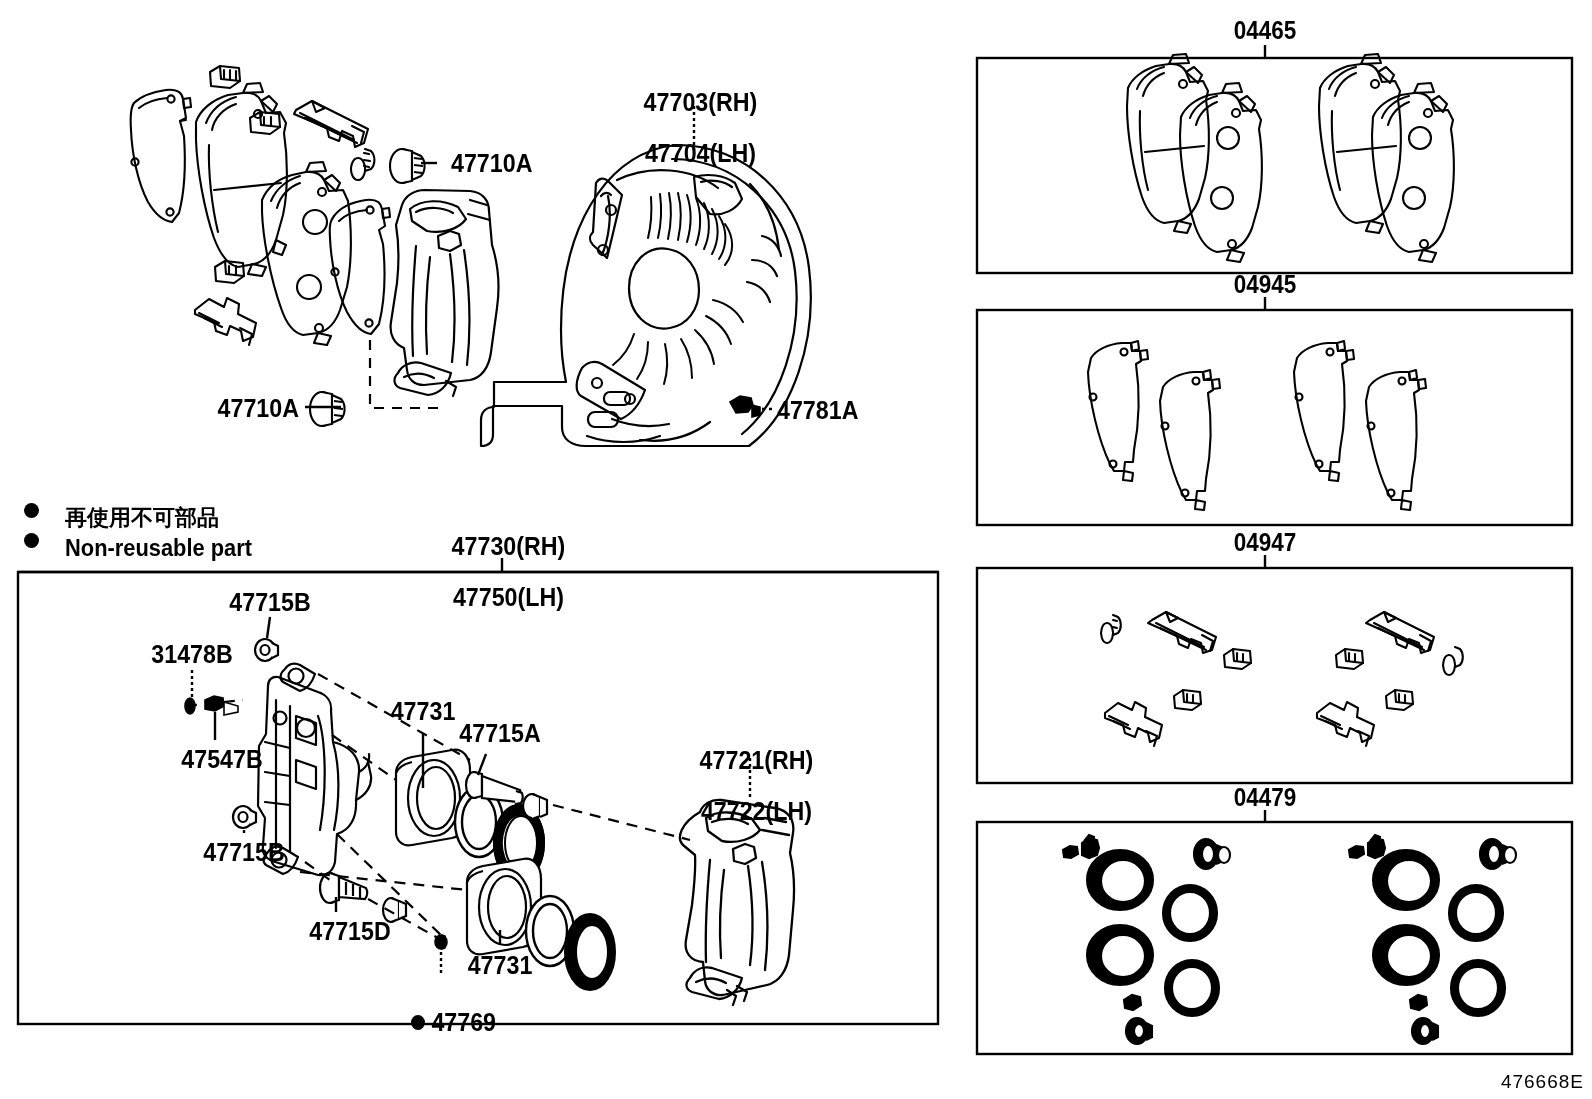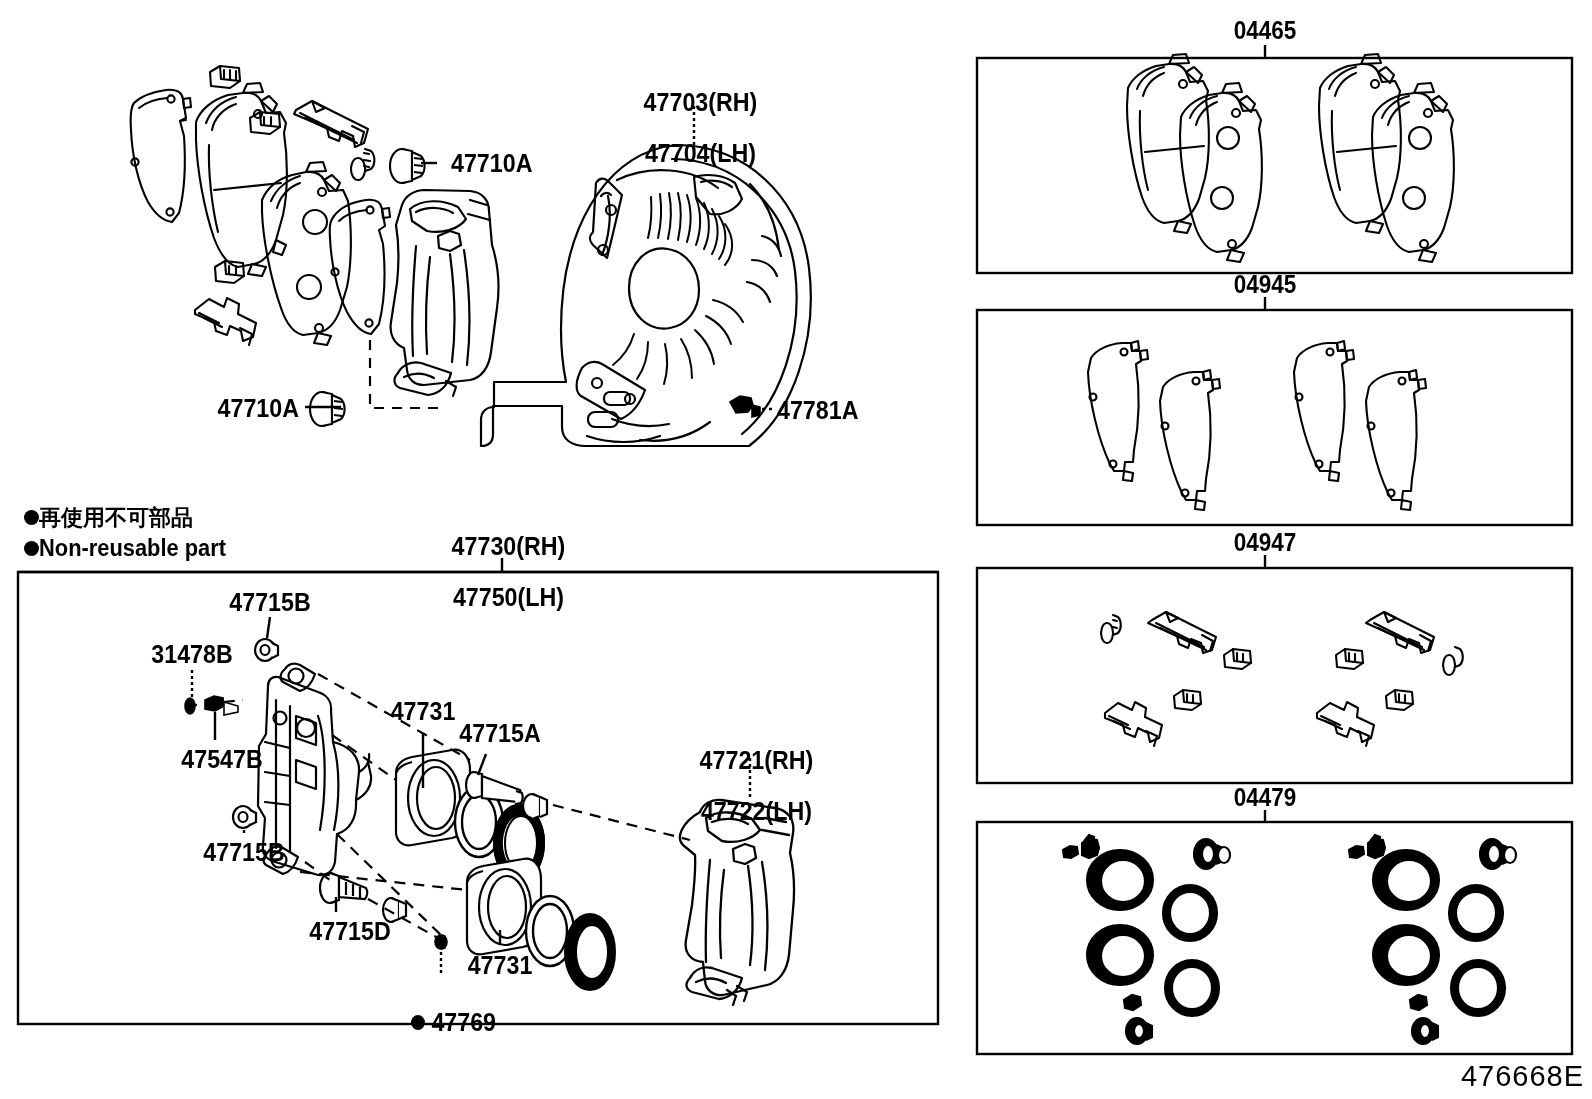--- a/index.html
+++ b/index.html
@@ -27,29 +27,29 @@
   }
   .lbl.ctr{transform:translateX(-50%) scaleX(.93);transform-origin:center center;}
   .lbl.rt{transform:translateX(-100%) scaleX(.93);transform-origin:right center;}
   .lbl.two{line-height:1.02;}
   .kit{
     position:absolute;font-weight:bold;font-size:25px;
     transform:translateX(-50%) scaleX(.9);
     font-family:"Liberation Sans","DejaVu Sans",sans-serif;
   }
   .legend{position:absolute;font-weight:bold;font-size:23px;line-height:1.35;}
-  .legend .row{display:flex;align-items:center;gap:0;white-space:nowrap;}
+  .legend .row{display:flex;align-items:flex-start;gap:26px;white-space:nowrap;}
   .legend .dot{
     width:15px;height:15px;border-radius:50%;background:#000;flex:0 0 auto;
   }
   .legend .jp{font-family:"DejaVu Sans",sans-serif;font-size:22px;}
   .legend .en{font-family:"Liberation Sans",sans-serif;font-size:23px;transform:scaleX(.95);transform-origin:left center;}
   .docid{
     position:absolute;right:8px;bottom:6px;
-    font-size:29px;font-family:"Liberation Sans",sans-serif;
+    font-size:19px;font-family:"Liberation Sans",sans-serif;
     letter-spacing:1px;
   }
   .bulletlbl{display:inline-flex;align-items:center;gap:7px;}
   .bulletlbl .dot{width:15px;height:15px;border-radius:50%;background:#000;}
 </style>
 </head>
 <body>
 
 <div class="stage">
 

